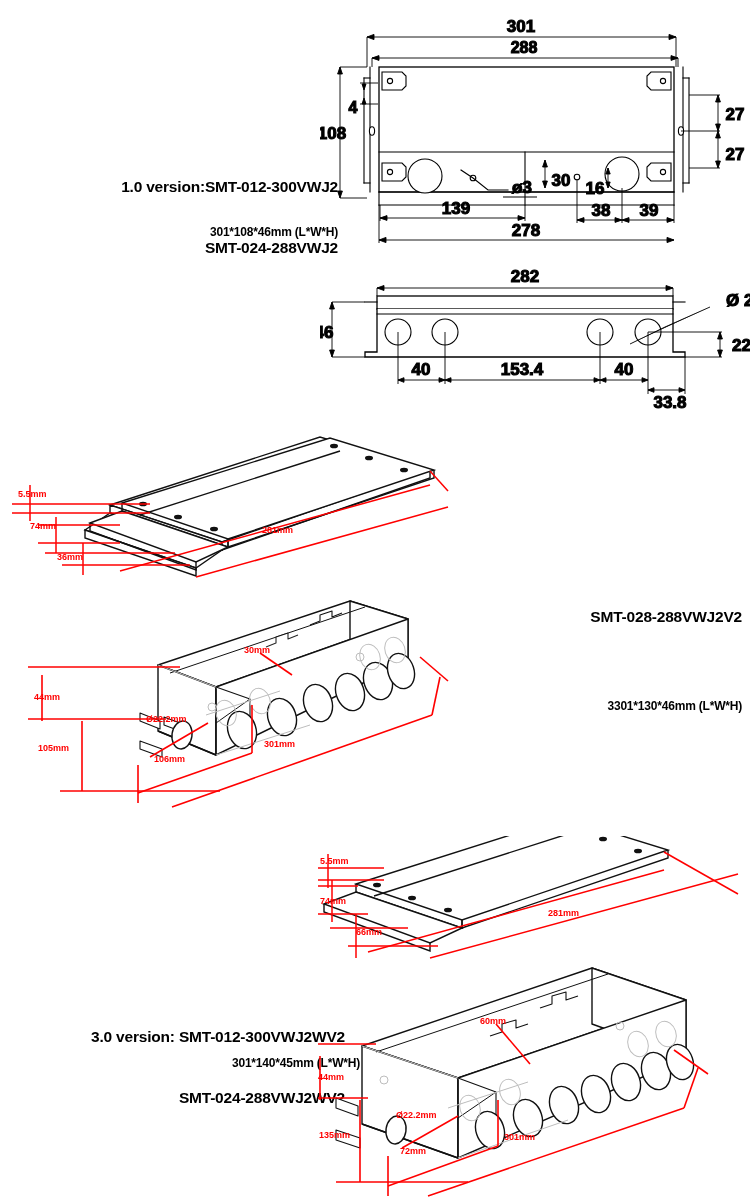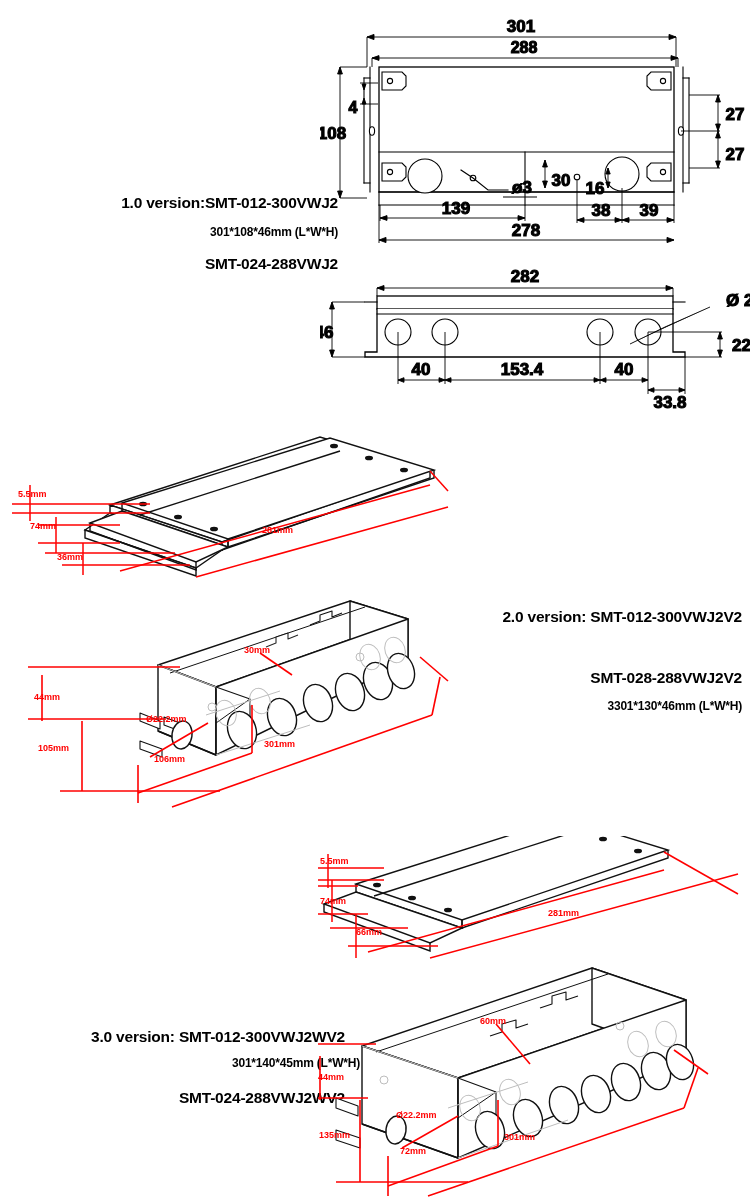--- a/index.html
+++ b/index.html
@@ -26,28 +26,27 @@
   .label-dims  { font-size: 12px; letter-spacing: -0.2px; }
   .ta-right { text-align: right; }
   svg { display: block; }
   text { font-family: "Liberation Sans", sans-serif; }
 </style>
 </head>
 <body>
 
 <div id="page">
 
-  <div class="abs txtblock label-title ta-right" style="left:8px; top:152px; width:330px;">
+  <div class="abs txtblock label-title ta-right" style="left:8px; top:136px; width:330px;">
     <div>1.0 version:SMT-012-300VWJ2</div>
     <div>SMT-024-288VWJ2</div>
   </div>
   <div class="abs txtblock label-dims ta-right" style="left:8px; top:225px; width:330px;">301*108*46mm (L*W*H)</div>
 
   <div class="abs txtblock label-title ta-right" style="left:400px; top:566px; width:342px;">
-    <div>2.0 version: SMT-012-300VWJ2V2</div>
     <div>SMT-028-288VWJ2V2</div>
   </div>
   <div class="abs txtblock label-dims ta-right" style="left:400px; top:658px; width:342px;margin-top:41px;">3301*130*46mm (L*W*H)</div>
 
   <div class="abs txtblock label-title ta-right" style="left:3px; top:986px; width:342px;">
     <div>3.0 version: SMT-012-300VWJ2WV2</div>
     <div>SMT-024-288VWJ2WV2</div>
   </div>
   <div class="abs txtblock label-dims ta-right" style="left:0px; top:1056px; width:342px;margin-left:18px;">301*140*45mm (L*W*H)</div>
 

